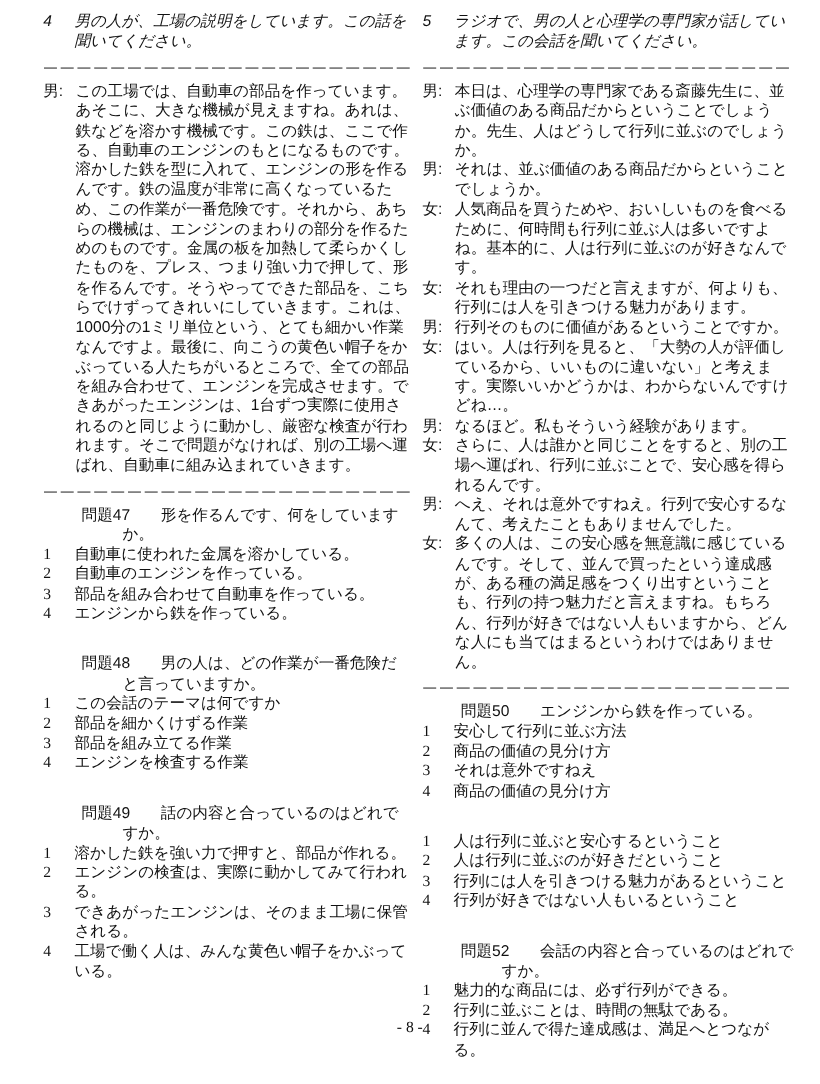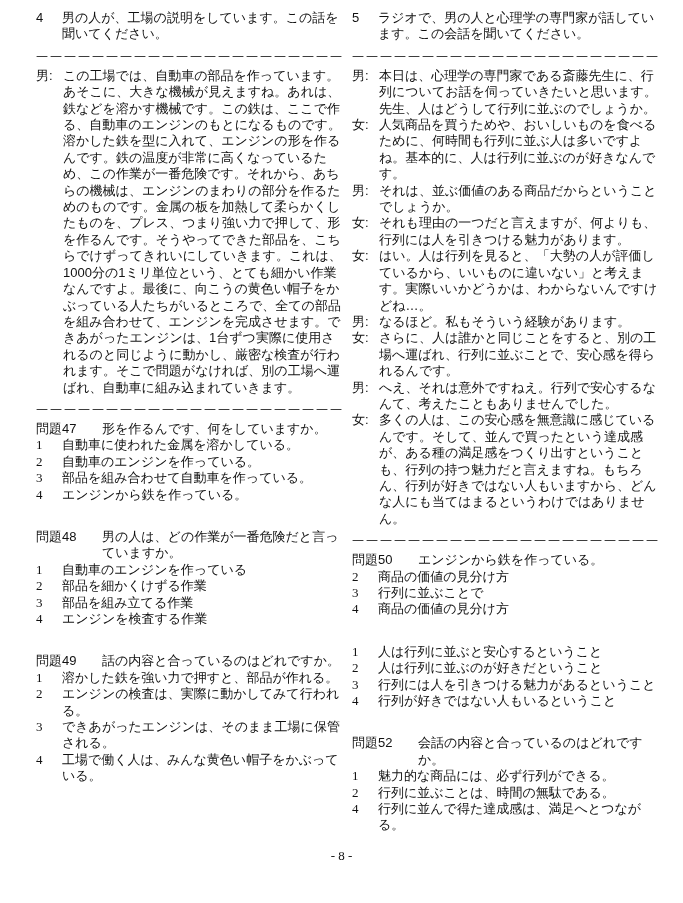--- a/index.html
+++ b/index.html
@@ -10,34 +10,34 @@
     font-family:"Liberation Sans","DejaVu Sans",sans-serif;
     font-size:13px;
     line-height:16.4px;
     position:relative;
     overflow:hidden;
   }
   .col{position:absolute;top:10px;}
   .col-left{left:36px;width:306px;}
   .col-right{left:352px;width:314px;}
   p{margin:0;}
-  .sec-head{padding-left:26px;text-indent:-26px;}
+  .sec-head{padding-left:26px;text-indent:-26px;font-style:italic;}
   .sec-num{display:inline-block;width:26px;text-indent:0;}
   .divider{
     overflow:hidden;white-space:nowrap;
     letter-spacing:2px;font-size:12px;line-height:16px;
     margin:5px 0 4px 0;color:#222;
     font-family:"DejaVu Sans",sans-serif;
   }
   .dlg{padding-left:27px;text-indent:-27px;}
   .spk{display:inline-block;width:27px;text-indent:0;}
   .q-block{margin-top:26px;}
   .divider + .q-block{margin-top:0;}
   .q-head{padding-left:66px;text-indent:-66px;}
-  .q-label{display:inline-block;width:66px;text-indent:0;}
+  .q-label{display:inline-block;width:66px;text-indent:0;margin-left:32px;}
   .choice{padding-left:26px;text-indent:-26px;font-family:Liberation Serif, serif;}
   .c-num{display:inline-block;width:26px;text-indent:0;}
   .page-num{
     position:absolute;top:848px;left:0;width:683px;
     text-align:center;font-size:13px;color:#111;
     font-family:"Liberation Serif","DejaVu Serif",serif;
   }
 </style>
 </head>
 <body>
@@ -56,56 +56,58 @@
     <div class="q-block">
       <p class="q-head"><span class="q-label">問題47</span><span>形を作るんです、何をしていますか。</span></p>
       <p class="choice"><span class="c-num">1</span><span>自動車に使われた金属を溶かしている。</span></p>
       <p class="choice"><span class="c-num">2</span><span>自動車のエンジンを作っている。</span></p>
       <p class="choice"><span class="c-num">3</span><span>部品を組み合わせて自動車を作っている。</span></p>
       <p class="choice"><span class="c-num">4</span><span>エンジンから鉄を作っている。</span></p>
     </div>
 
     <div class="q-block">
       <p class="q-head"><span class="q-label">問題48</span><span>男の人は、どの作業が一番危険だと言っていますか。</span></p>
-      <p class="choice"><span class="c-num">1</span><span>自動車のエンジンを作っている</span></p>
+      <p class="choice"><span class="c-num">1</span><span>この会話のテーマは何ですか</span></p>
       <p class="choice"><span class="c-num">2</span><span>部品を細かくけずる作業</span></p>
       <p class="choice"><span class="c-num">3</span><span>部品を組み立てる作業</span></p>
       <p class="choice"><span class="c-num">4</span><span>エンジンを検査する作業</span></p>
     </div>
 
     <div class="q-block">
       <p class="q-head"><span class="q-label">問題49</span><span>話の内容と合っているのはどれですか。</span></p>
       <p class="choice"><span class="c-num">1</span><span>溶かした鉄を強い力で押すと、部品が作れる。</span></p>
       <p class="choice"><span class="c-num">2</span><span>エンジンの検査は、実際に動かしてみて行われる。</span></p>
       <p class="choice"><span class="c-num">3</span><span>できあがったエンジンは、そのまま工場に保管される。</span></p>
       <p class="choice"><span class="c-num">4</span><span>工場で働く人は、みんな黄色い帽子をかぶっている。</span></p>
     </div>
   </div>
 
   <div class="col col-right">
     <p class="sec-head"><span class="sec-num">5</span><span>ラジオで、男の人と心理学の専門家が話しています。この会話を聞いてください。</span></p>
 
     <div class="divider">——————————————————————</div>
 
-    <p class="dlg"><span class="spk">男:</span><span>本日は、心理学の専門家である斎藤先生に、行列についてお話を伺っていきたいと思います。先生、人はどうして行列に並ぶのでしょうか。</span></p>
+    <p class="dlg"><span class="spk">男:</span><span>本日は、心理学の専門家である斎藤先生に、並ぶ価値のある商品だからということでしょうか。先生、人はどうして行列に並ぶのでしょうか。</span></p>
+    <p class="dlg"><span class="spk">男:</span><span>それは、並ぶ価値のある商品だからということでしょうか。</span></p>
     <p class="dlg"><span class="spk">女:</span><span>人気商品を買うためや、おいしいものを食べるために、何時間も行列に並ぶ人は多いですよね。基本的に、人は行列に並ぶのが好きなんです。</span></p>
-    <p class="dlg"><span class="spk">男:</span><span>それは、並ぶ価値のある商品だからということでしょうか。</span></p>
     <p class="dlg"><span class="spk">女:</span><span>それも理由の一つだと言えますが、何よりも、行列には人を引きつける魅力があります。</span></p>
+    <p class="dlg"><span class="spk">男:</span><span>行列そのものに価値があるということですか。</span></p>
     <p class="dlg"><span class="spk">女:</span><span>はい。人は行列を見ると、「大勢の人が評価しているから、いいものに違いない」と考えます。実際いいかどうかは、わからないんですけどね…。</span></p>
     <p class="dlg"><span class="spk">男:</span><span>なるほど。私もそういう経験があります。</span></p>
     <p class="dlg"><span class="spk">女:</span><span>さらに、人は誰かと同じことをすると、別の工場へ運ばれ、行列に並ぶことで、安心感を得られるんです。</span></p>
     <p class="dlg"><span class="spk">男:</span><span>へえ、それは意外ですねえ。行列で安心するなんて、考えたこともありませんでした。</span></p>
     <p class="dlg"><span class="spk">女:</span><span>多くの人は、この安心感を無意識に感じているんです。そして、並んで買ったという達成感が、ある種の満足感をつくり出すということも、行列の持つ魅力だと言えますね。もちろん、行列が好きではない人もいますから、どんな人にも当てはまるというわけではありません。</span></p>
 
     <div class="divider">——————————————————————</div>
 
     <div class="q-block">
       <p class="q-head"><span class="q-label">問題50</span><span>エンジンから鉄を作っている。</span></p>
+      <p class="choice"><span class="c-num">1</span><span>安心して行列に並ぶ方法</span></p>
       <p class="choice"><span class="c-num">2</span><span>商品の価値の見分け方</span></p>
-      <p class="choice"><span class="c-num">3</span><span>行列に並ぶことで</span></p>
+      <p class="choice"><span class="c-num">3</span><span>それは意外ですねえ</span></p>
       <p class="choice"><span class="c-num">4</span><span>商品の価値の見分け方</span></p>
     </div>
 
     <div class="q-block">
       <p class="choice"><span class="c-num">1</span><span>人は行列に並ぶと安心するということ</span></p>
       <p class="choice"><span class="c-num">2</span><span>人は行列に並ぶのが好きだということ</span></p>
       <p class="choice"><span class="c-num">3</span><span>行列には人を引きつける魅力があるということ</span></p>
       <p class="choice"><span class="c-num">4</span><span>行列が好きではない人もいるということ</span></p>
     </div>
 

